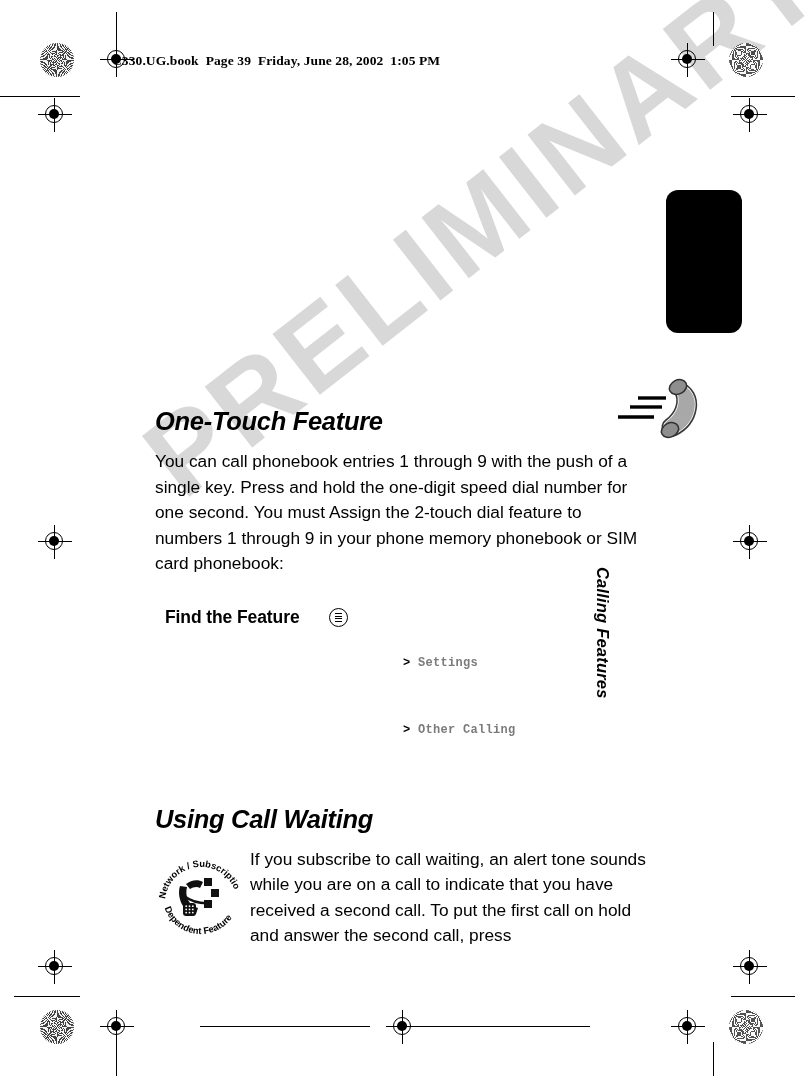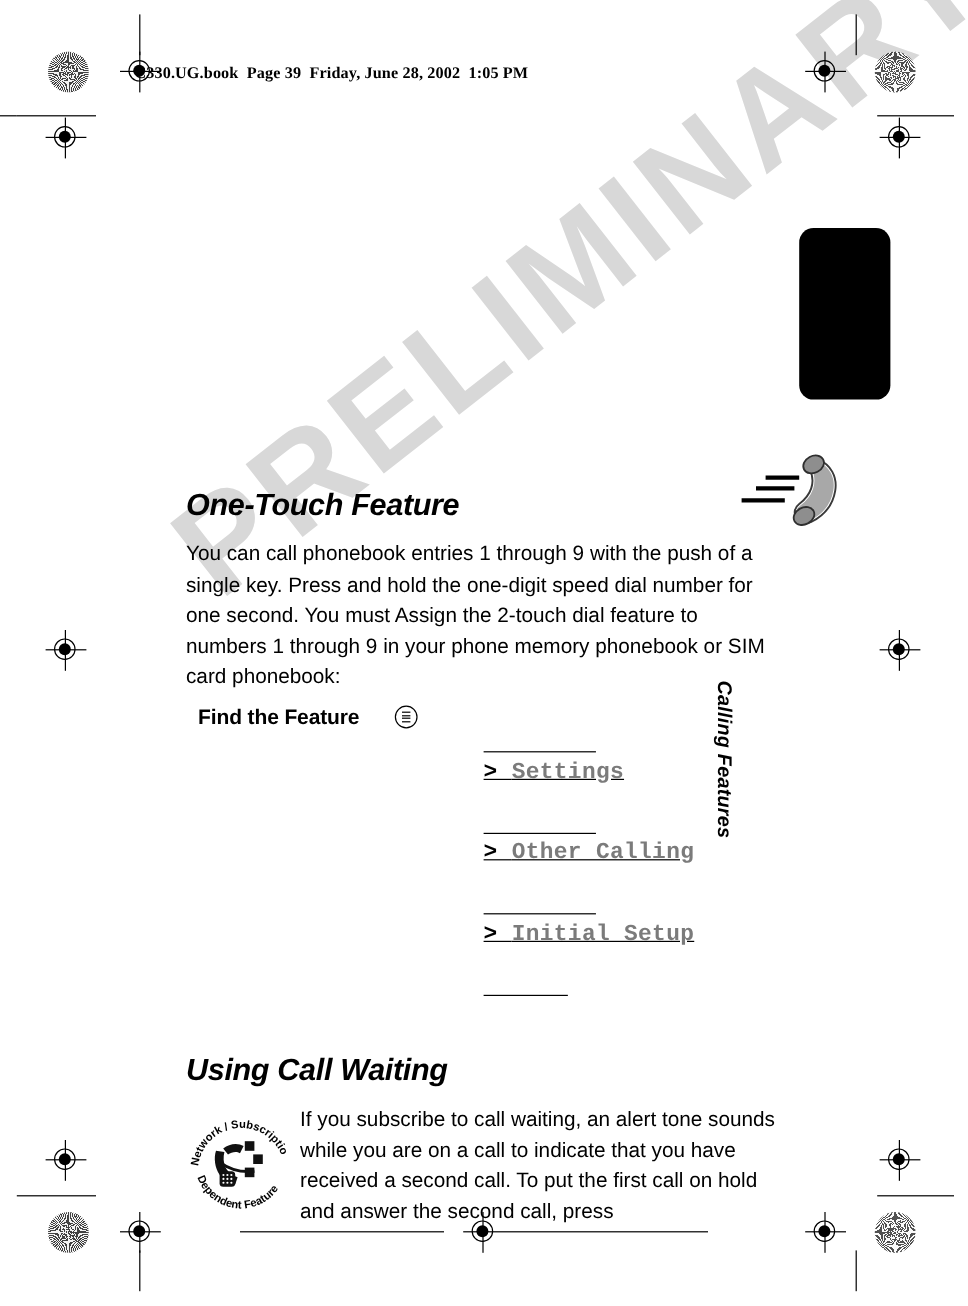--- a/index.html
+++ b/index.html
@@ -154,21 +154,21 @@
     color: #000;
   }
   .fif-icon {
     position: absolute;
     left: 174px;
     top: 1px;
   }
   .fif-items {
     margin-left: 248px;
     font-family: "Liberation Mono", monospace;
-    font-size: 19px;
+    font-size: 12px;
     line-height: 22.5px;
     letter-spacing: .3px;
     color: #7b7b7b;
     font-weight: bold;
     white-space: pre;
   }
   .fif-items .gt {
     color: #000;
     font-weight: bold;
   }
@@ -378,33 +378,32 @@
     </svg>
   </div>
   <div class="side-label above">Calling Features</div>
 
   <div class="content above">
 
 
     <h2 class="head">One-Touch Feature</h2>
     <p class="body">You can call phonebook entries 1 through 9 with the push of a single key. Press and hold the one-digit speed dial number for one second. You must Assign the 2-touch dial feature to numbers 1 through 9 in your phone memory phonebook or SIM card phonebook:</p>
 
-    <div class="fif" style="margin-top:10px;text-decoration:underline;">
+    <div class="fif" style="margin-top:30px;">
       <span class="fif-label">Find the Feature</span>
       <span class="fif-icon">
         <span class="menu-icon"><i></i><i></i><i></i><i></i></span>
       </span>
       <div class="fif-items">
         <div><span class="gt">&gt;&nbsp;</span><span>Settings</span></div>
         <div><span class="gt">&gt;&nbsp;</span><span>Other Calling</span></div>
-        <div><span class="gt">&gt;&nbsp;</span><span>Initial Setup</span></div>
       </div>
     </div>
 
-    <h2 class="head" style="margin-top:44px;font-style:italic;">Using Call Waiting</h2>
+    <h2 class="head" style="margin-top:18px;font-style:italic;">Using Call Waiting</h2>
 
     <div class="note">
       <span class="note-badge">
         <svg width="96" height="96" viewBox="0 0 96 96">
           <defs>
             <path id="arcTop1" d="M 14,54 A 36,36 0 0 1 84,42"></path>
             <path id="arcBot1" d="M 12,52 A 38,38 0 0 0 80,70"></path>
           </defs>
           <text font-family="Liberation Sans, sans-serif" font-size="9.3" font-weight="bold" fill="#000">
             <textPath href="#arcTop1" startOffset="4%">Network / Subscription</textPath>

